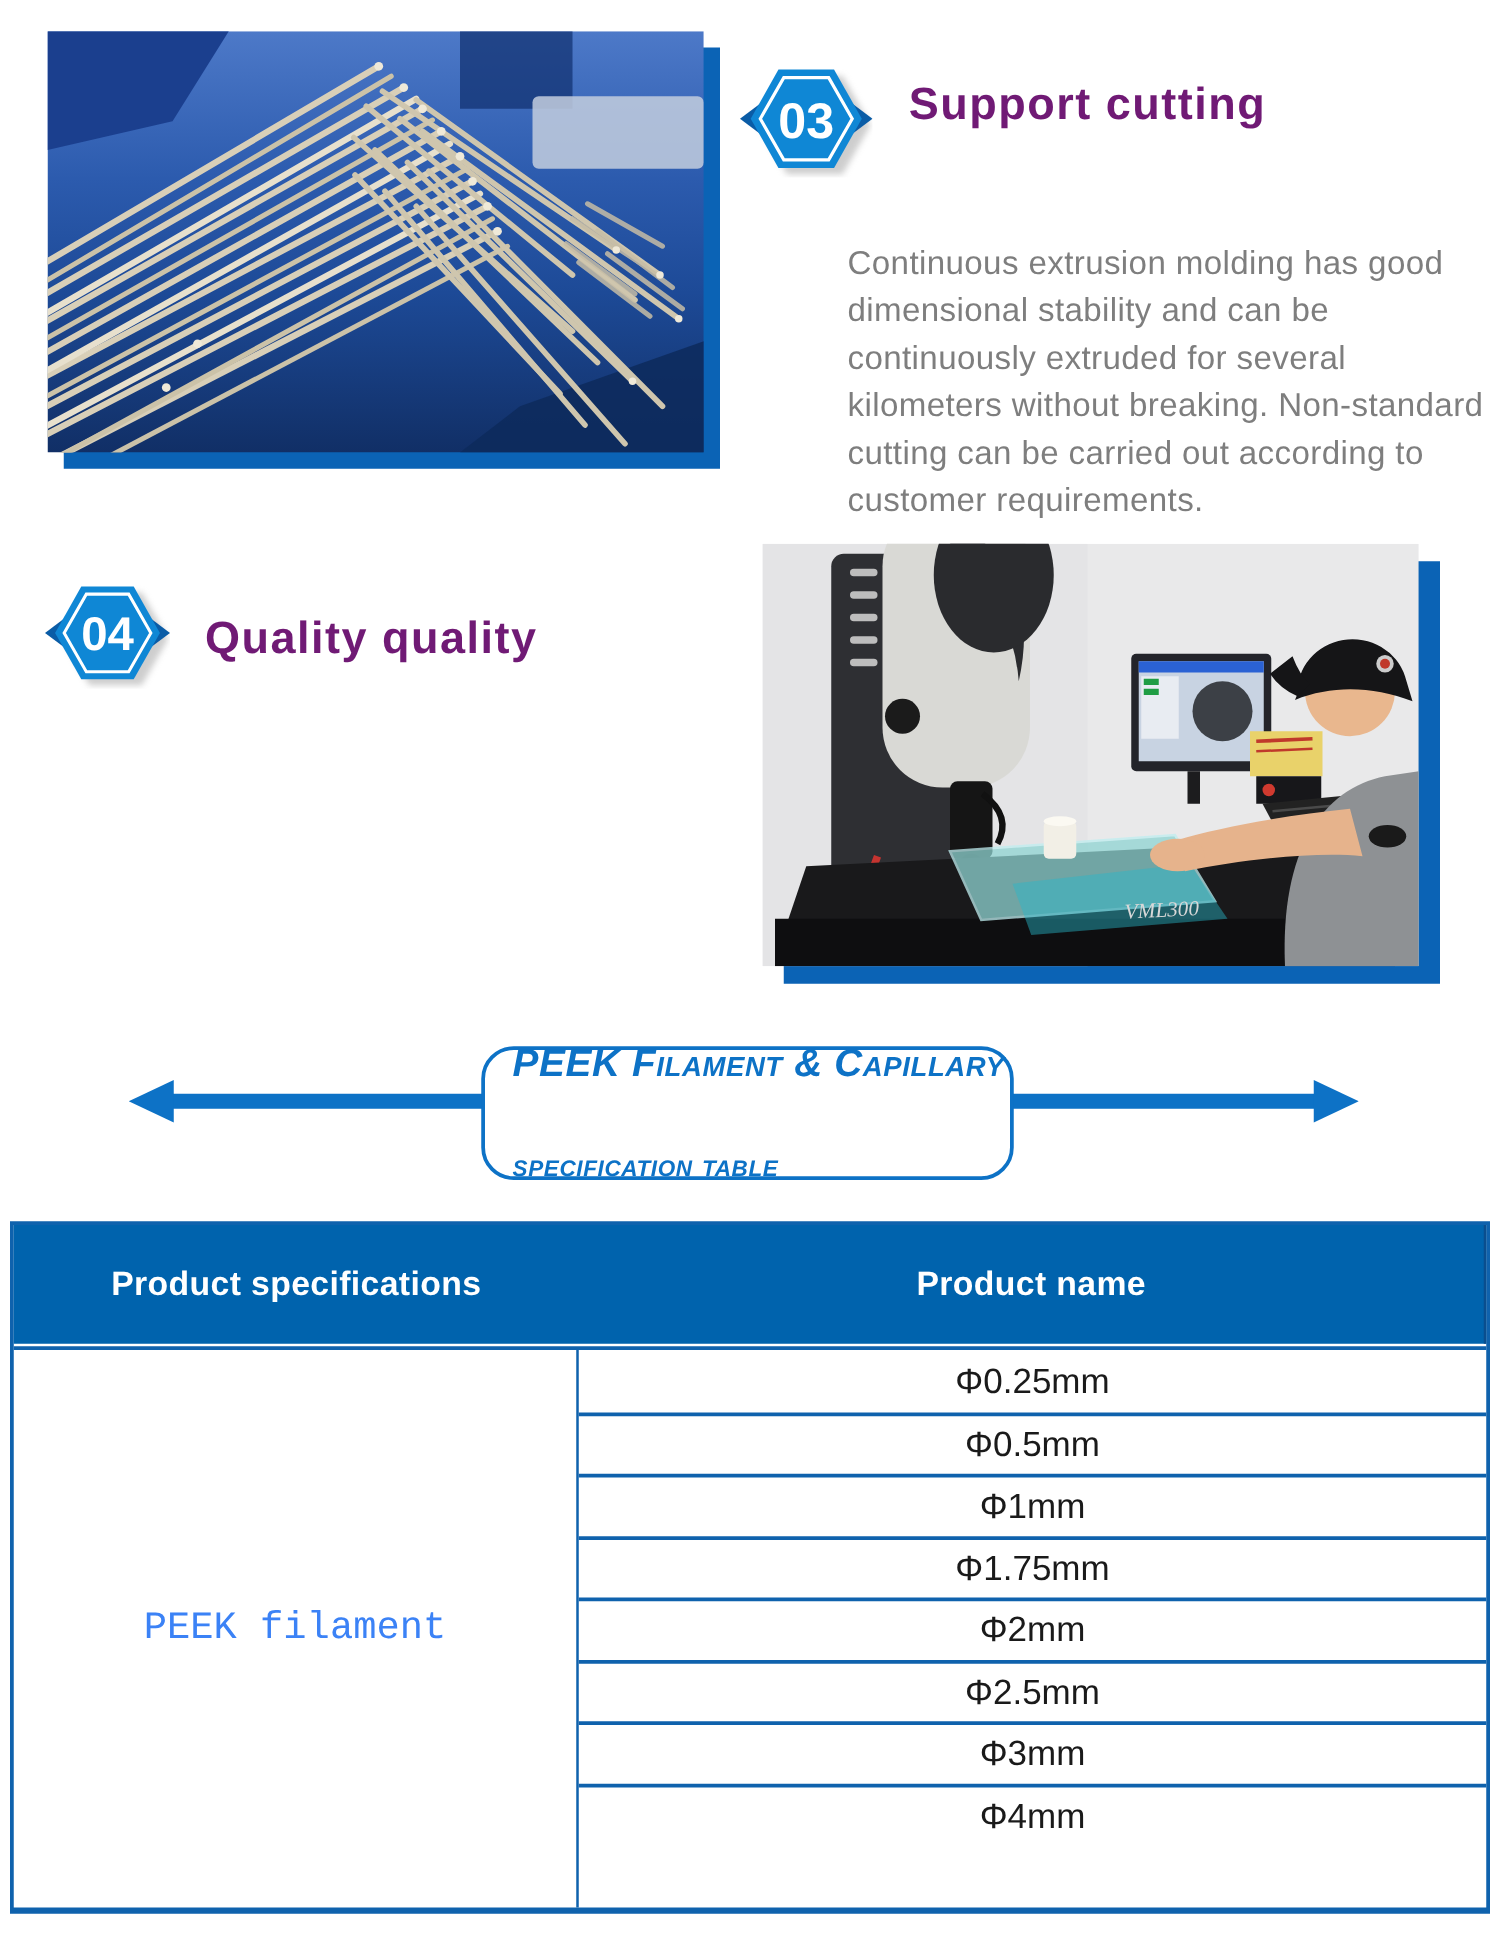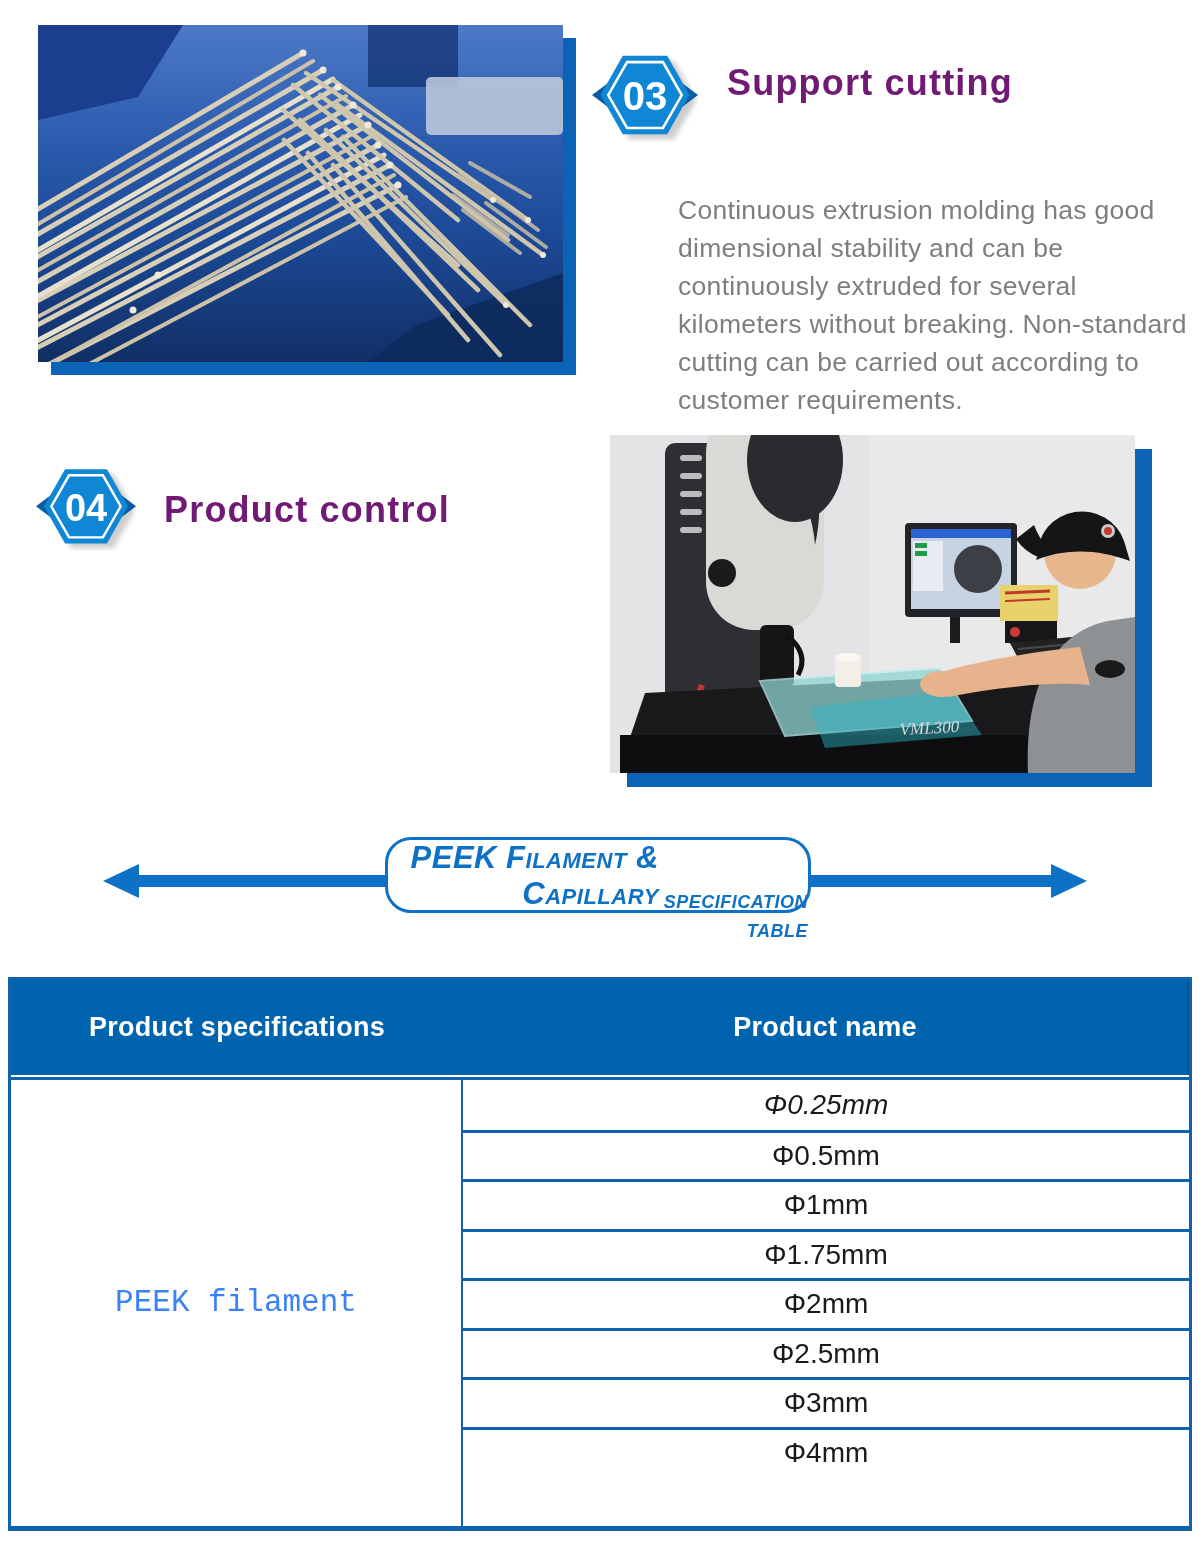--- a/index.html
+++ b/index.html
@@ -36,24 +36,24 @@
   .sec-body {
     position:absolute; font-size:26.5px; line-height:38px; color:#7e7e7e;
     letter-spacing:0.3px;
   }
   .body-03 { left:678px; top:147px; width:510px;margin-top:44px; }
   .body-04 { left:90px;  top:573px; width:515px; }
 
   
   .banner-arrow { position:absolute; left:103px; top:863px; width:984px; height:36px; }
   .banner-box {
-    position:absolute; left:385px; top:837px; width:426px; height:76px;
+    position:absolute; left:385px; top:837px; width:426px; height:107px;
     background:#ffffff; border:3px solid #0d72c6; border-radius:26px;
-    display:flex; flex-direction:row; justify-content:center;
-    padding-left:22px; gap:5px;text-align:right;
+    display:flex; flex-direction:column; justify-content:center;
+    padding-left:22px; gap:5px;
   }
   .banner-line1 {
     font-style:italic; font-variant:small-caps; font-weight:bold;
     font-size:31px; color:#0d72c6; letter-spacing:0.5px;
   }
   .banner-line2 {
     font-style:italic; font-variant:small-caps; font-weight:bold;
     font-size:25px; color:#0d72c6; letter-spacing:0.5px;margin-top:45px;
   }
 
@@ -78,21 +78,21 @@
     display:flex; align-items:center; justify-content:center;
     border-right:2px solid #0f62ad;
     font-family:Liberation Mono, monospace; font-size:31px; color:#3b82f6;
   }
   .spec {
     grid-column:2;
     display:flex; align-items:center; justify-content:center;
     border-top:3px solid #0f62ad;
     font-size:28px; color:#1a1a1a;
   }
-  .spec-first { border-top:none;font-style:italic; }
+  .spec-first { border-top:none; }
 </style>
 </head>
 <body>
 
 <div class="page">
 
   <div class="photo-wrap photo-filaments">
     <div class="photo-shadow"></div>
     <svg class="photo-art" viewBox="0 0 525 337" preserveAspectRatio="none">
       <defs>
@@ -197,21 +197,21 @@
           </filter>
       </defs>
       <polygon points="18,61 44,15 96,15 122,61 96,107 44,107" fill="#9c9c9c" opacity="0.5" filter="url(#bsh2)"></polygon>
       <polygon points="0,55 24,37 24,73" fill="#0a5ca6"></polygon>
       <polygon points="124,55 100,37 100,73" fill="#0a5ca6"></polygon>
       <polygon points="10,55 36,9 88,9 114,55 88,101 36,101" fill="#0f87d5"></polygon>
       <polygon points="19,55 41,16.5 83,16.5 105,55 83,93.5 41,93.5" fill="none" stroke="#ffffff" stroke-width="3"></polygon>
       <text x="62" y="57" text-anchor="middle" dominant-baseline="central" font-size="47" font-weight="bold" fill="#ffffff" font-family="Liberation Sans, sans-serif">04</text>
     </svg>
   </div>
-  <h2 class="sec-title title-04">Product control</h2>
+  <h2 class="sec-title title-04">Quality quality</h2>
 
   <div class="photo-wrap photo-machine">
     <div class="photo-shadow"></div>
     <svg class="photo-art" viewBox="0 0 525 338" preserveAspectRatio="none">
       <rect x="0" y="0" width="525" height="338" fill="#e9e9ea"></rect>
       <rect x="0" y="0" width="260" height="338" fill="#e4e4e6"></rect>
 
       <rect x="55" y="8" width="105" height="300" rx="10" fill="#2e2f33"></rect>
       <g fill="#bdbdbd">
         <rect x="70" y="20" width="22" height="6" rx="3"></rect>

